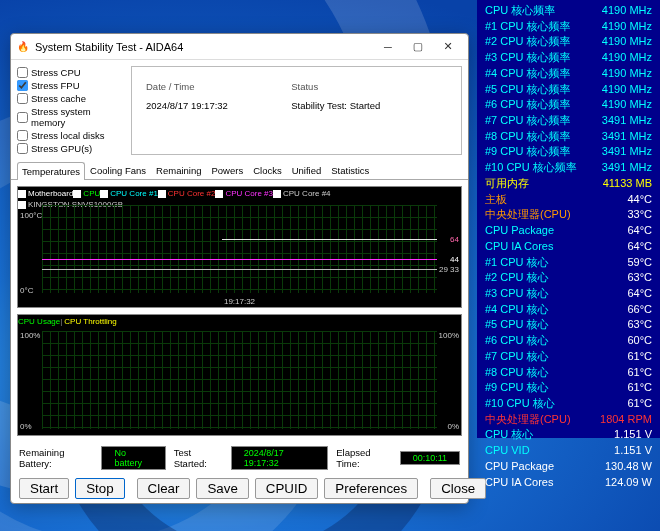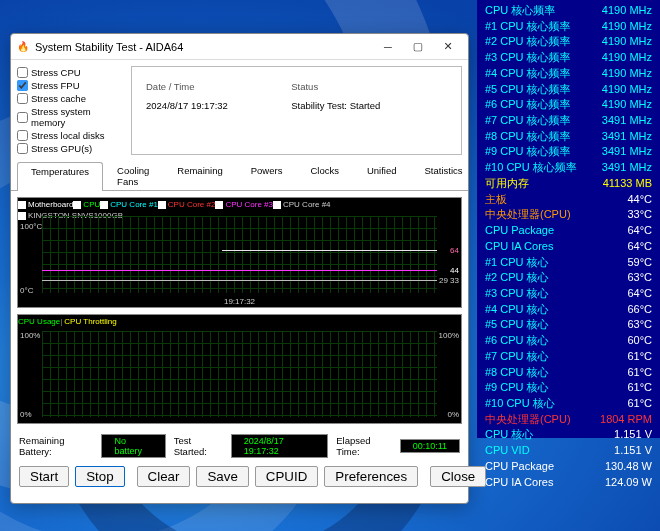--- a/index.html
+++ b/index.html
@@ -27,38 +27,38 @@
 .cb-mem{accent-color:#a55}
 .cb-disk{accent-color:#a3a}
 .cb-gpu{accent-color:#333}
 
 .logbox{flex:1;border:1px solid #bbb;padding:12px;font-size:9.5px}
 .logbox table{width:100%}
 .logbox th{text-align:left;font-weight:400;color:#555;padding-bottom:3px}
 .logbox td{padding-top:3px}
 
 .tabs{display:flex;border-bottom:1px solid #aaa;padding:0 6px;font-size:9.5px}
-.tab{padding:3px 13px;border:1px solid transparent;border-bottom:none;cursor:pointer}
+.tab{padding:3px 4px;border:1px solid transparent;border-bottom:none;cursor:pointer}
 .tab.active{border-color:#aaa;background:#fff;border-radius:3px 3px 0 0;position:relative;top:1px}
 
 .graphs{flex:1;padding:6px;display:flex;flex-direction:column;gap:6px}
 .graph{flex:1;background:#000;border:1px solid #888;position:relative;overflow:hidden;font-size:8px;color:#7f7}
 .graph .legend{position:absolute;top:2px;left:0;right:0;text-align:center;display:flex;justify-content:flex-start;gap:0;flex-wrap:wrap}
 .graph .legend span{display:inline-flex;align-items:center;gap:2px}
 .chk{display:inline-block;width:8px;height:8px;background:#fff}
 .axis-l{position:absolute;left:2px;color:#ccc}
 .axis-r{position:absolute;right:2px;color:#ccc}
 .grid{position:absolute;inset:18px 24px 14px 24px;background-image:linear-gradient(#0a3a0a 1px,transparent 1px),linear-gradient(90deg,#0a3a0a 1px,transparent 1px);background-size:8px 12px}
 .tline{position:absolute;height:1px;background:rgba(255,255,255,.9)}
 .xlabel{position:absolute;bottom:1px;left:50%;transform:translateX(-50%);color:#ccc}
 
 .statusbar{display:flex;align-items:center;padding:4px 8px;gap:8px;font-size:9.5px}
 .gval{background:#000;color:#0f0;padding:1px 12px;border:1px solid #888;font-size:9px}
 
-.btnbar{display:flex;padding:4px 8px 16px;gap:6px;font-size:10px}
+.btnbar{display:flex;padding:4px 8px 4px;gap:6px;font-size:10px}
 .btn{padding:2px 10px;border:1px solid #999;background:#f4f4f4;border-radius:2px;cursor:pointer}
 .btn.primary{border:1.5px solid #06c}
 .spacer{flex:1}
 
 .sidepanel{position:absolute;top:0;right:0;width:183px;height:438px;background:#00008b;color:#fff;font-size:11px;padding:3px 0;line-height:1.43}
 .sp-row{display:flex;padding:0 8px}
 .sp-label{flex:1}
 .sp-val{text-align:right;white-space:nowrap}
 .c-cyan{color:#0ff}
 .c-yellow{color:#ff0}

